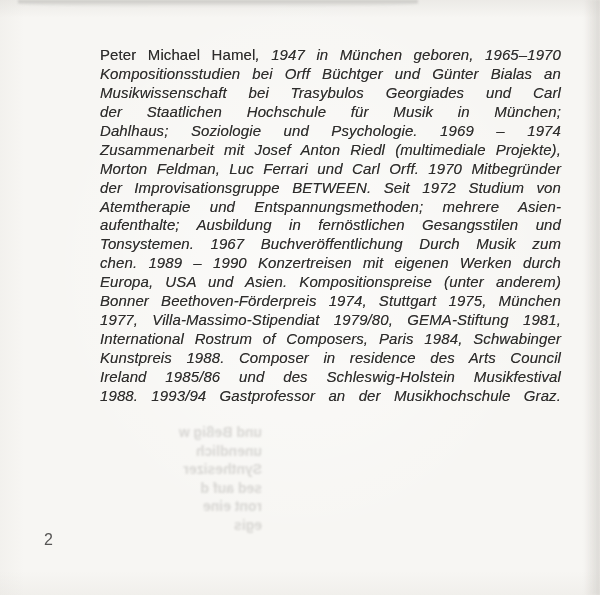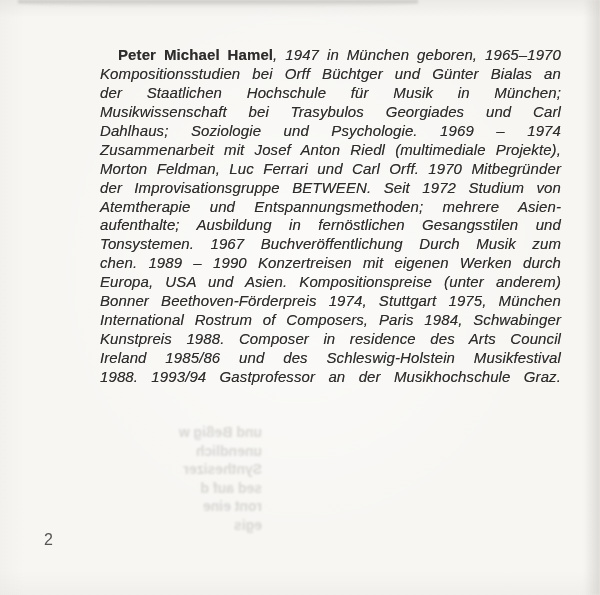--- a/index.html
+++ b/index.html
@@ -58,21 +58,21 @@
     color: #2e2d2c;
     letter-spacing: 0.1px;
     text-shadow: 0 0 0.5px rgba(46,45,44,0.55);
   }
   .bio .line {
     text-align: justify;
     text-align-last: justify;
     white-space: normal;
     height: 18.95px;
   }
-  .bio .bold   { font-weight: 700; margin-left: 18px; }
+  .bio .bold   { font-weight: 400; }
   .bio .italic { font-style: italic; }
   .bio .normal { font-weight: 400; font-style: italic; }
 
   
   .ghost {
     position: absolute;
     left: 112px;
     top: 423px;
     width: 150px;
     color: #a3a19d;
@@ -108,32 +108,33 @@
 </head>
 <body>
 
 <div class="paper-texture"></div>
 <div class="top-smudge"></div>
 <div class="right-edge-streak"></div>
 
 <div class="bio">
     <div class="line"><span class="bold">Peter Michael Hamel</span><span class="normal">, 1947 in München geboren, 1965–1970</span></div>
     <div class="line"><span class="normal">Kompositionsstudien bei Orff Büchtger und Günter Bialas an</span></div>
+    <div class="line"><span class="normal">Musikwissenschaft bei Trasybulos Georgiades und Carl</span></div>
     <div class="line"><span class="normal">der Staatlichen Hochschule für Musik in München;</span></div>
-    <div class="line"><span class="normal">Musikwissenschaft bei Trasybulos Georgiades und Carl</span></div>
     <div class="line"><span class="normal">Dahlhaus; Soziologie und Psychologie. 1969 – 1974</span></div>
     <div class="line"><span class="normal">Zusammenarbeit mit Josef Anton Riedl (multimediale Projekte),</span></div>
     <div class="line"><span class="normal">Morton Feldman, Luc Ferrari und Carl Orff. 1970 Mitbegründer</span></div>
     <div class="line"><span class="normal">der Improvisationsgruppe BETWEEN. Seit 1972 Studium von</span></div>
     <div class="line"><span class="normal">Atemtherapie und Entspannungsmethoden; mehrere Asien-</span></div>
     <div class="line"><span class="normal">aufenthalte; Ausbildung in fernöstlichen Gesangsstilen und</span></div>
     <div class="line"><span class="normal">Tonsystemen. 1967 Buchveröffentlichung </span><span class="italic">Durch Musik zum</span></div>
     <div class="line"><span class="normal">chen. 1989 – 1990 Konzertreisen mit eigenen Werken durch</span></div>
     <div class="line"><span class="normal">Europa, USA und Asien. Kompositionspreise (unter anderem)</span></div>
     <div class="line"><span class="normal">Bonner Beethoven-Förderpreis 1974, Stuttgart 1975, München</span></div>
+    <div class="line"><span class="normal">1977, Villa-Massimo-Stipendiat 1979/80, GEMA-Stiftung 1981,</span></div>
     <div class="line"><span class="normal">International Rostrum of Composers, Paris 1984, Schwabinger</span></div>
     <div class="line"><span class="normal">Kunstpreis 1988. Composer in residence des Arts Council</span></div>
     <div class="line"><span class="normal">Ireland 1985/86 und des Schleswig-Holstein Musikfestival</span></div>
     <div class="line"><span class="normal">1988. 1993/94 Gastprofessor an der Musikhochschule Graz.</span></div>
   </div>
 
 <div class="ghost">
     <span class="ghost-line">und Beßig w</span>
     <span class="ghost-line">unendlich</span>
     <span class="ghost-line">Synthesizer</span>

